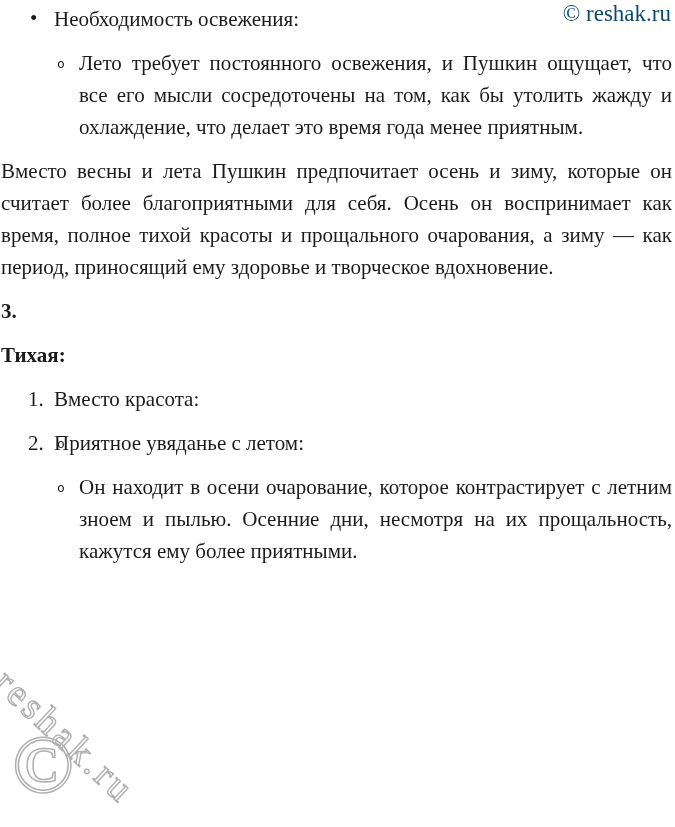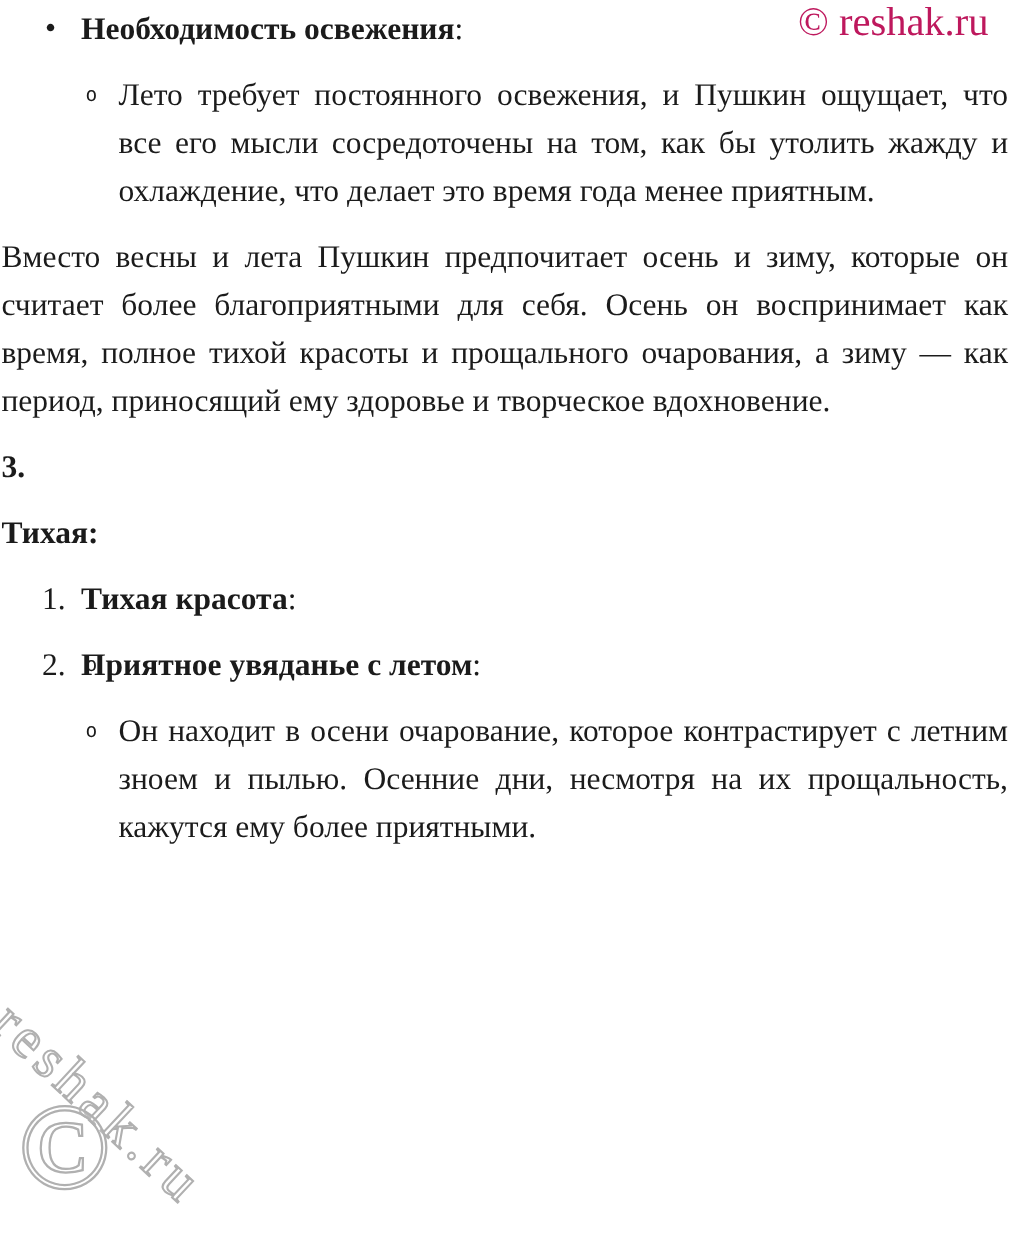--- a/index.html
+++ b/index.html
@@ -6,43 +6,43 @@
   body {
     width:675px; height:827px; overflow:hidden;
     background:#ffffff;
     color:#1b1b1b;
     font-family:"Liberation Serif","DejaVu Serif",serif;
     position:relative;
   }
   .page { position:relative; width:675px; height:827px; padding-top:3px; box-sizing:border-box; }
 
   .logo {
-    position:absolute; top:1px; right:16px;
-    font-size:27px; line-height:26px; color:#be185d;
+    position:absolute; top:1px; right:4px;
+    font-size:23px; line-height:26px; color:#0c4a6e;
     white-space:nowrap;
   }
 
   .block {
     font-size:21px; line-height:32px;
     margin:0 3px 12px 1px;
     text-align:justify;
   }
   .heading { font-weight:bold; text-align:left; }
 
   .li { position:relative; }
   .li1 { padding-left:53px; text-align:left; }
   .li1 .marker { position:absolute; left:29px; top:-1px; font-size:21px; }
   .li2 { padding-left:78px; }
   .li2 .marker {
     position:absolute; left:56px; top:1px;
     font-family:"DejaVu Sans Mono","Liberation Mono",monospace;
     font-size:13px; line-height:32px;
   }
   .num { position:absolute; left:27px; top:0; font-weight:normal; }
-  .bold { font-weight:bold; }
+  .bold { font-weight:normal; }
 
   .watermark { position:absolute; left:0; top:0; width:675px; height:827px; pointer-events:none; }
   .wm-symbol {
     position:absolute; left:12px; top:724px;
     font-size:82px; line-height:1;
     color:rgba(255,255,255,0.15);
     -webkit-text-stroke:1.5px #b0b0b0;
   }
   .wm-text {
     position:absolute; left:14px; top:662px;
@@ -73,21 +73,21 @@
 
   <div class="block">Вместо весны и лета Пушкин предпочитает осень и зиму, которые он считает более благоприятными для себя. Осень он воспринимает как время, полное тихой красоты и прощального очарования, а зиму — как период, приносящий ему здоровье и творческое вдохновение.</div>
 
   <div class="block heading">3.</div>
 
 
   <div class="block heading">Тихая:</div>
 
   <div class="block li li1">
     <span class="num">1.</span>
-    <span class="bold">Тихая красота</span><span>:</span>
+    <span class="bold">Вместо красота</span><span>:</span>
   </div>
 
   <div class="block li li2">
     <span class="marker">o</span>
   </div>
 
   <div class="block li li1">
     <span class="num">2.</span>
     <span class="bold">Приятное увяданье с летом</span><span>:</span>
   </div>

